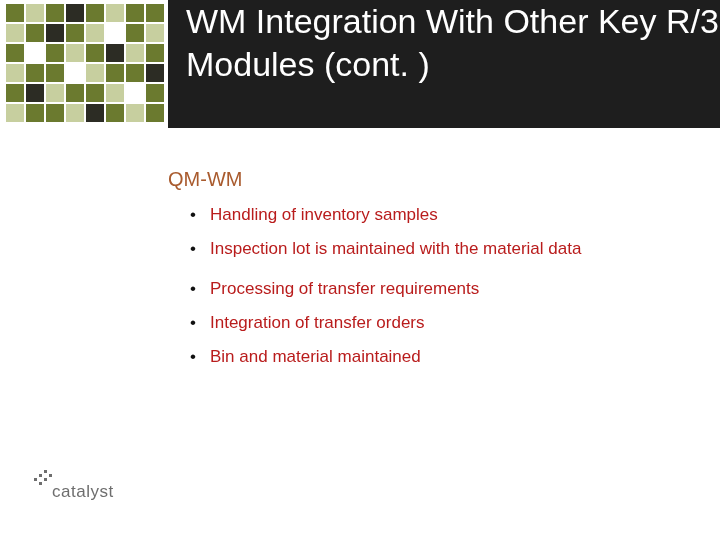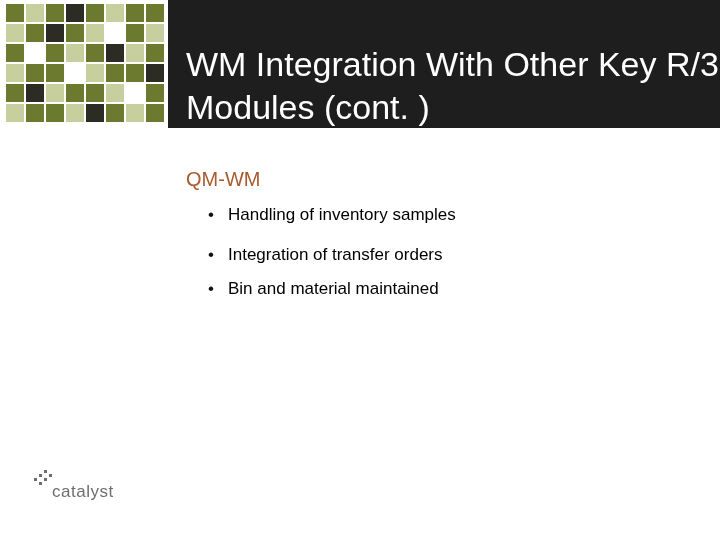--- a/index.html
+++ b/index.html
@@ -17,21 +17,21 @@
     height: 540px;
   }
   .title-bar {
     position: absolute;
     top: 0;
     left: 168px;
     width: 552px;
     height: 128px;
     background: #1e1e1e;
     display: flex;
-    align-items: flex-end;
+    align-items: flex-start;
     padding-left: 18px;
     box-sizing: border-box;
   }
   .title-text {
     color: #ffffff;
     font-size: 34px;
     line-height: 1.25;
     font-weight: 400;
   }
   .decor {
@@ -53,38 +53,38 @@
     position: absolute;
     background: #2c2c24;
   }
   .grid-white {
     position: absolute;
     background: #fff;
   }
   .body {
     position: absolute;
     top: 168px;
-    left: 186px;
+    left: 168px;
     width: 520px;
   }
   .section-head {
     color: #a95b2e;
     font-size: 20px;
     margin-bottom: 14px;
   }
   ul.bullets {
     list-style: none;
     padding: 0;
     margin: 0 0 20px 22px;
   }
   ul.bullets li {
     position: relative;
     padding-left: 20px;
     margin-bottom: 14px;
-    color: #000000;
+    color: #b91c1c;
     font-size: 17px;
   }
   ul.bullets li::before {
     content: "•";
     position: absolute;
     left: 0;
     top: 0;
     color: #111;
     font-size: 17px;
   }
@@ -174,23 +174,25 @@
 
   <div class="title-bar">
     <div class="title-text">WM Integration With Other Key R/3 Modules (cont. )</div>
   </div>
 
   <div class="body">
 
     <div class="section-head">QM-WM</div>
     <ul class="bullets">
       <li>Handling of inventory samples</li>
+      <li>Inspection lot is maintained with the material data</li>
     </ul>
 
     <ul class="bullets">
+      <li>Processing of transfer requirements</li>
       <li>Integration of transfer orders</li>
       <li>Bin and material maintained</li>
     </ul>
 
   </div>
 
   <div class="logo">
     <div class="logo-dot" style="left:0px;top:14px"></div>
     <div class="logo-dot" style="left:5px;top:10px"></div>
     <div class="logo-dot" style="left:10px;top:6px"></div>

